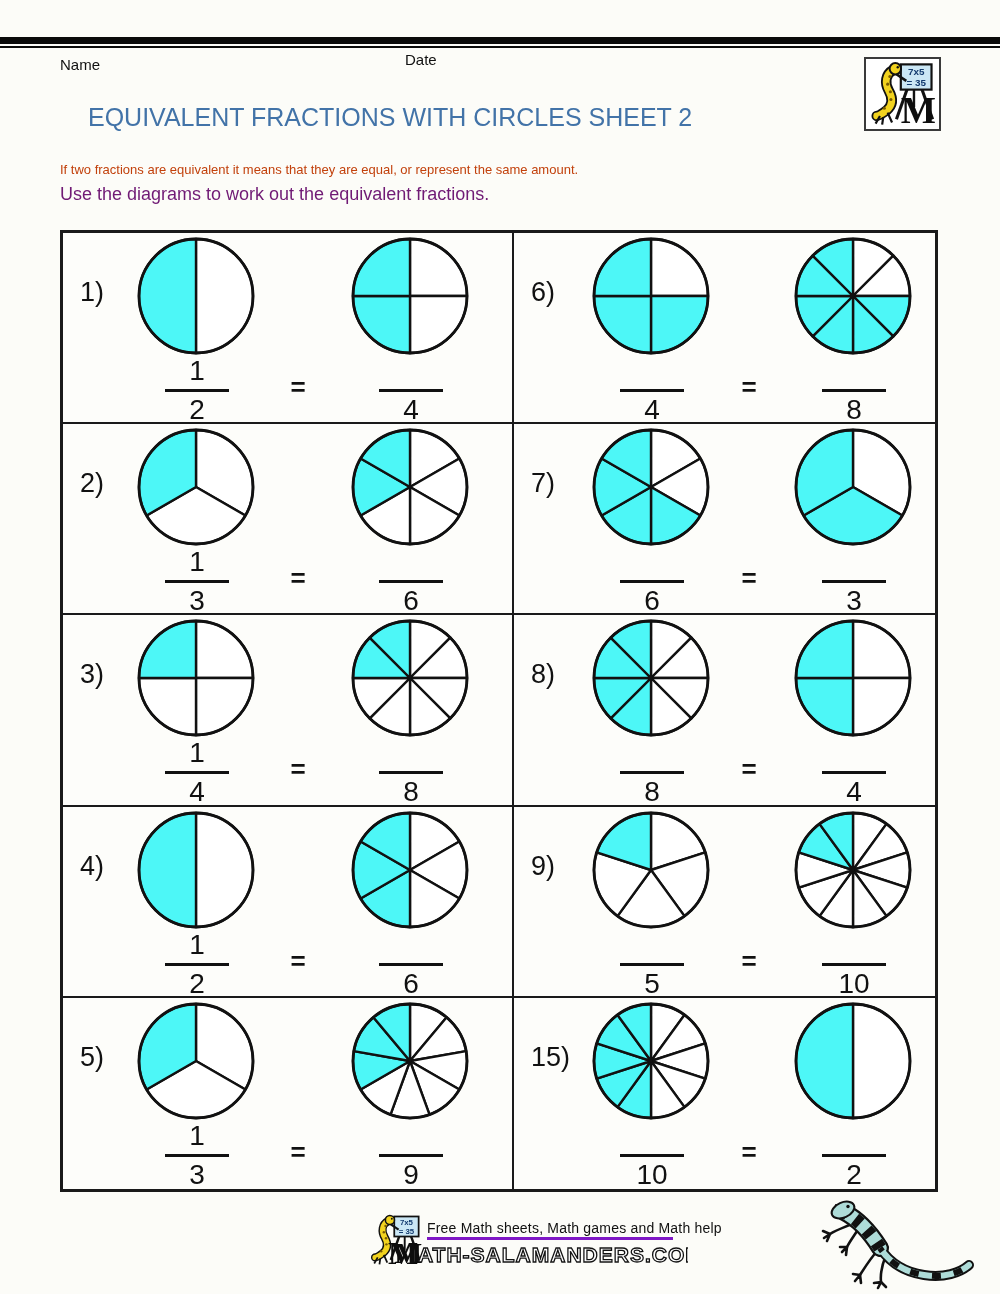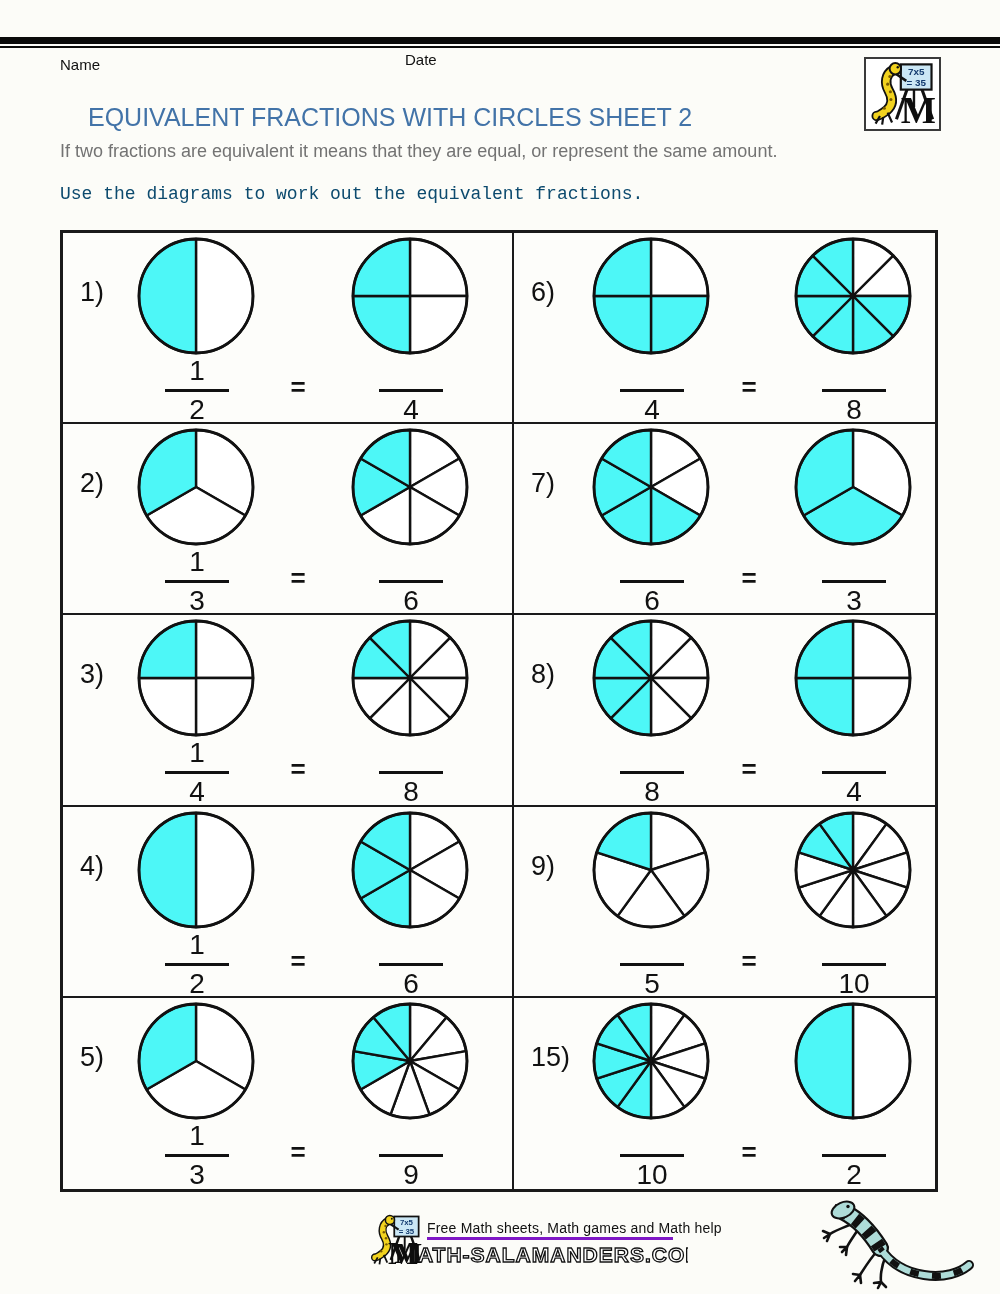--- a/index.html
+++ b/index.html
@@ -10,22 +10,22 @@
     overflow:hidden;
   }
   .abs{position:absolute;}
   
   #rule-thick{left:0;top:37px;width:1000px;height:7px;background:#0a0a0a;}
   #rule-thin{left:0;top:46px;width:1000px;height:2px;background:#0a0a0a;}
   
   #name-label{left:60px;top:56px;font-size:15px;}
   #date-label{left:405px;top:51px;font-size:15px;}
   #page-title{left:59px;top:103px;font-family:Liberation Sans, sans-serif;font-size:25px;color:#4273A8;white-space:nowrap;margin-left:29px;}
-  #instr1{left:60px;top:141px;font-size:18px;color:#737373;white-space:nowrap;}
-  #instr2{left:60px;top:184px;font-size:18px;color:#0c4a6e;white-space:nowrap;font-family:Liberation Mono, monospace;}
+  #instr1{left:60px;top:162px;font-size:13px;color:#c2410c;white-space:nowrap;}
+  #instr2{left:60px;top:184px;font-size:18px;color:#701a75;white-space:nowrap;}
   
   #logo-box{left:864px;top:57px;width:77px;height:74px;border:2px solid #3a3a3a;background:#fff;box-sizing:border-box;}
   #logo-box svg{display:block;margin:1px auto 0;}
   
   #worksheet{
     position:absolute;left:60px;top:230px;width:878px;height:962px;
     border:3px solid #1a1a1a;box-sizing:border-box;background:#FDFDFA;
     display:grid;grid-template-columns:451px 1fr;grid-template-rows:repeat(5,1fr);
     grid-auto-flow:column;
   }

